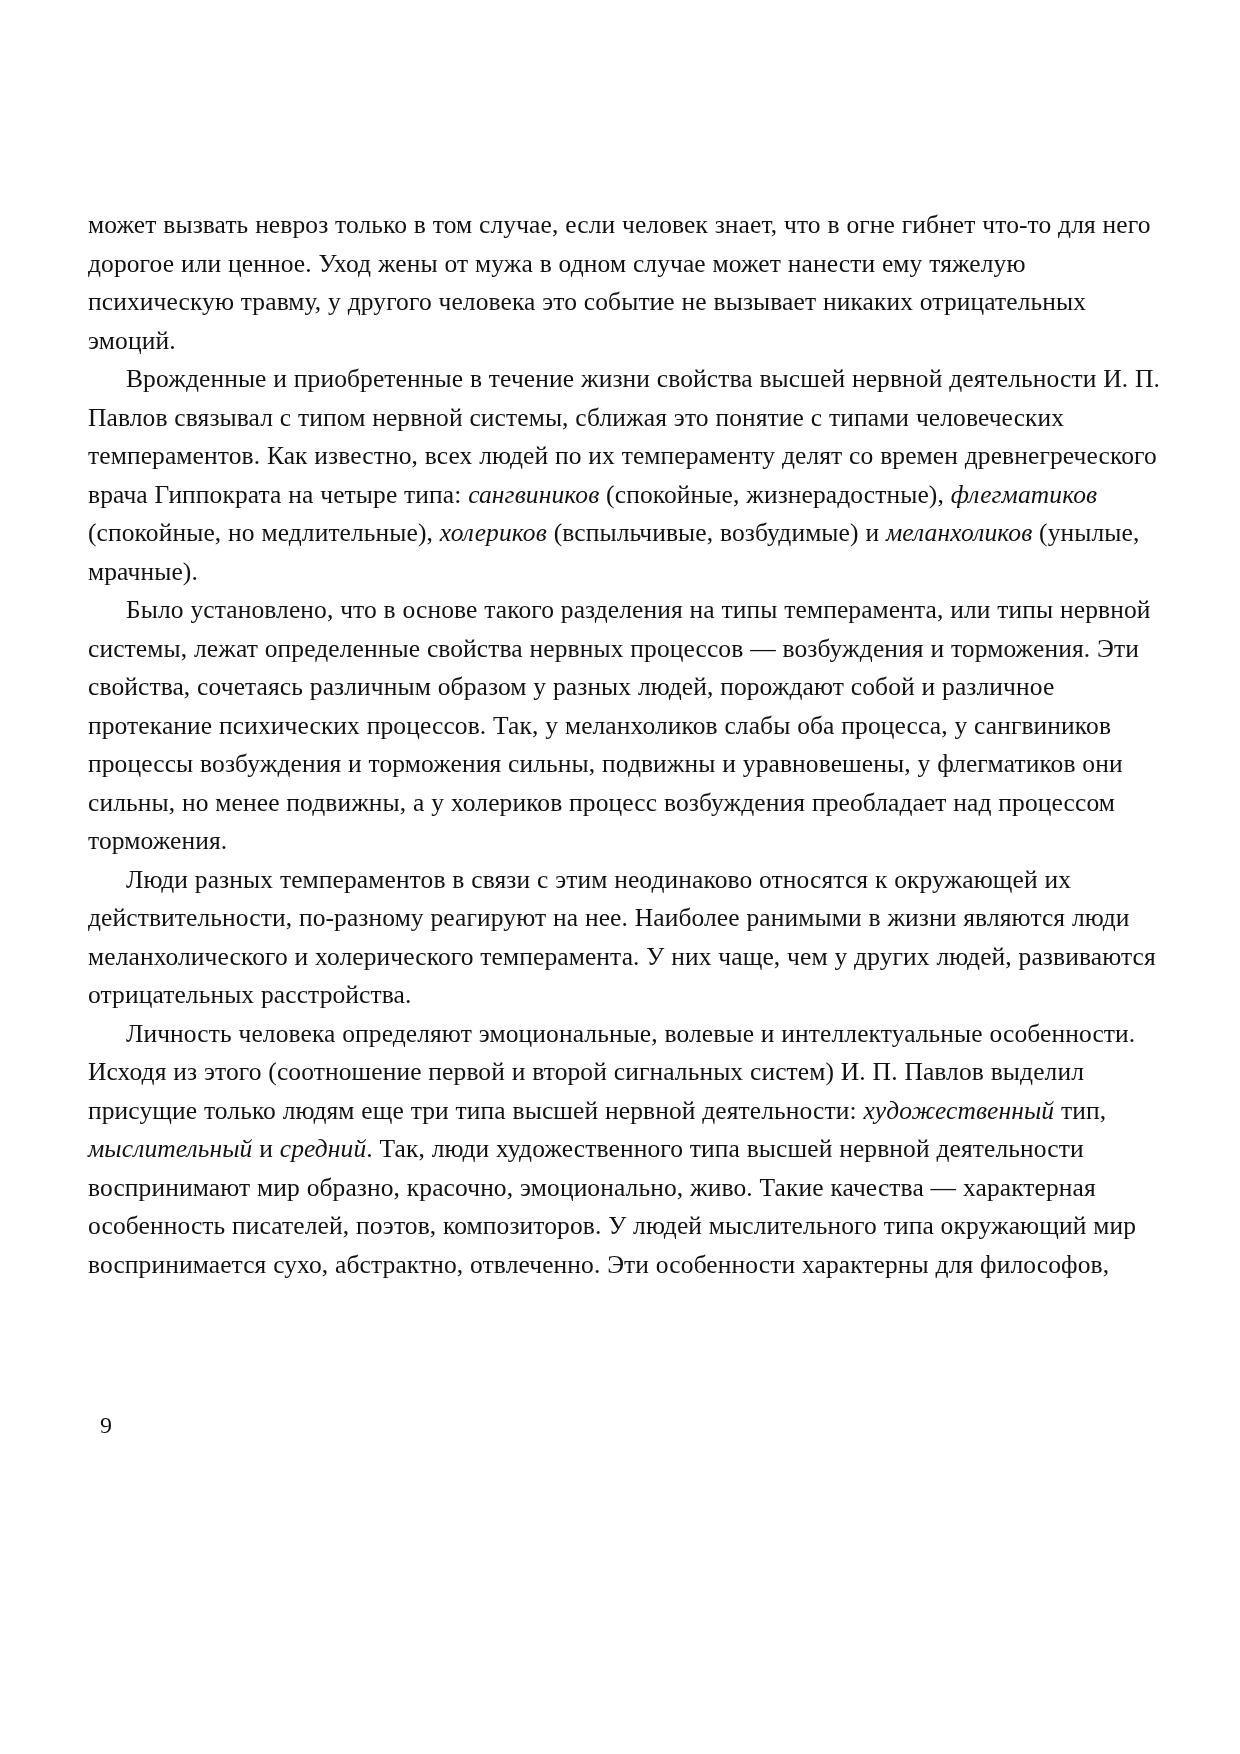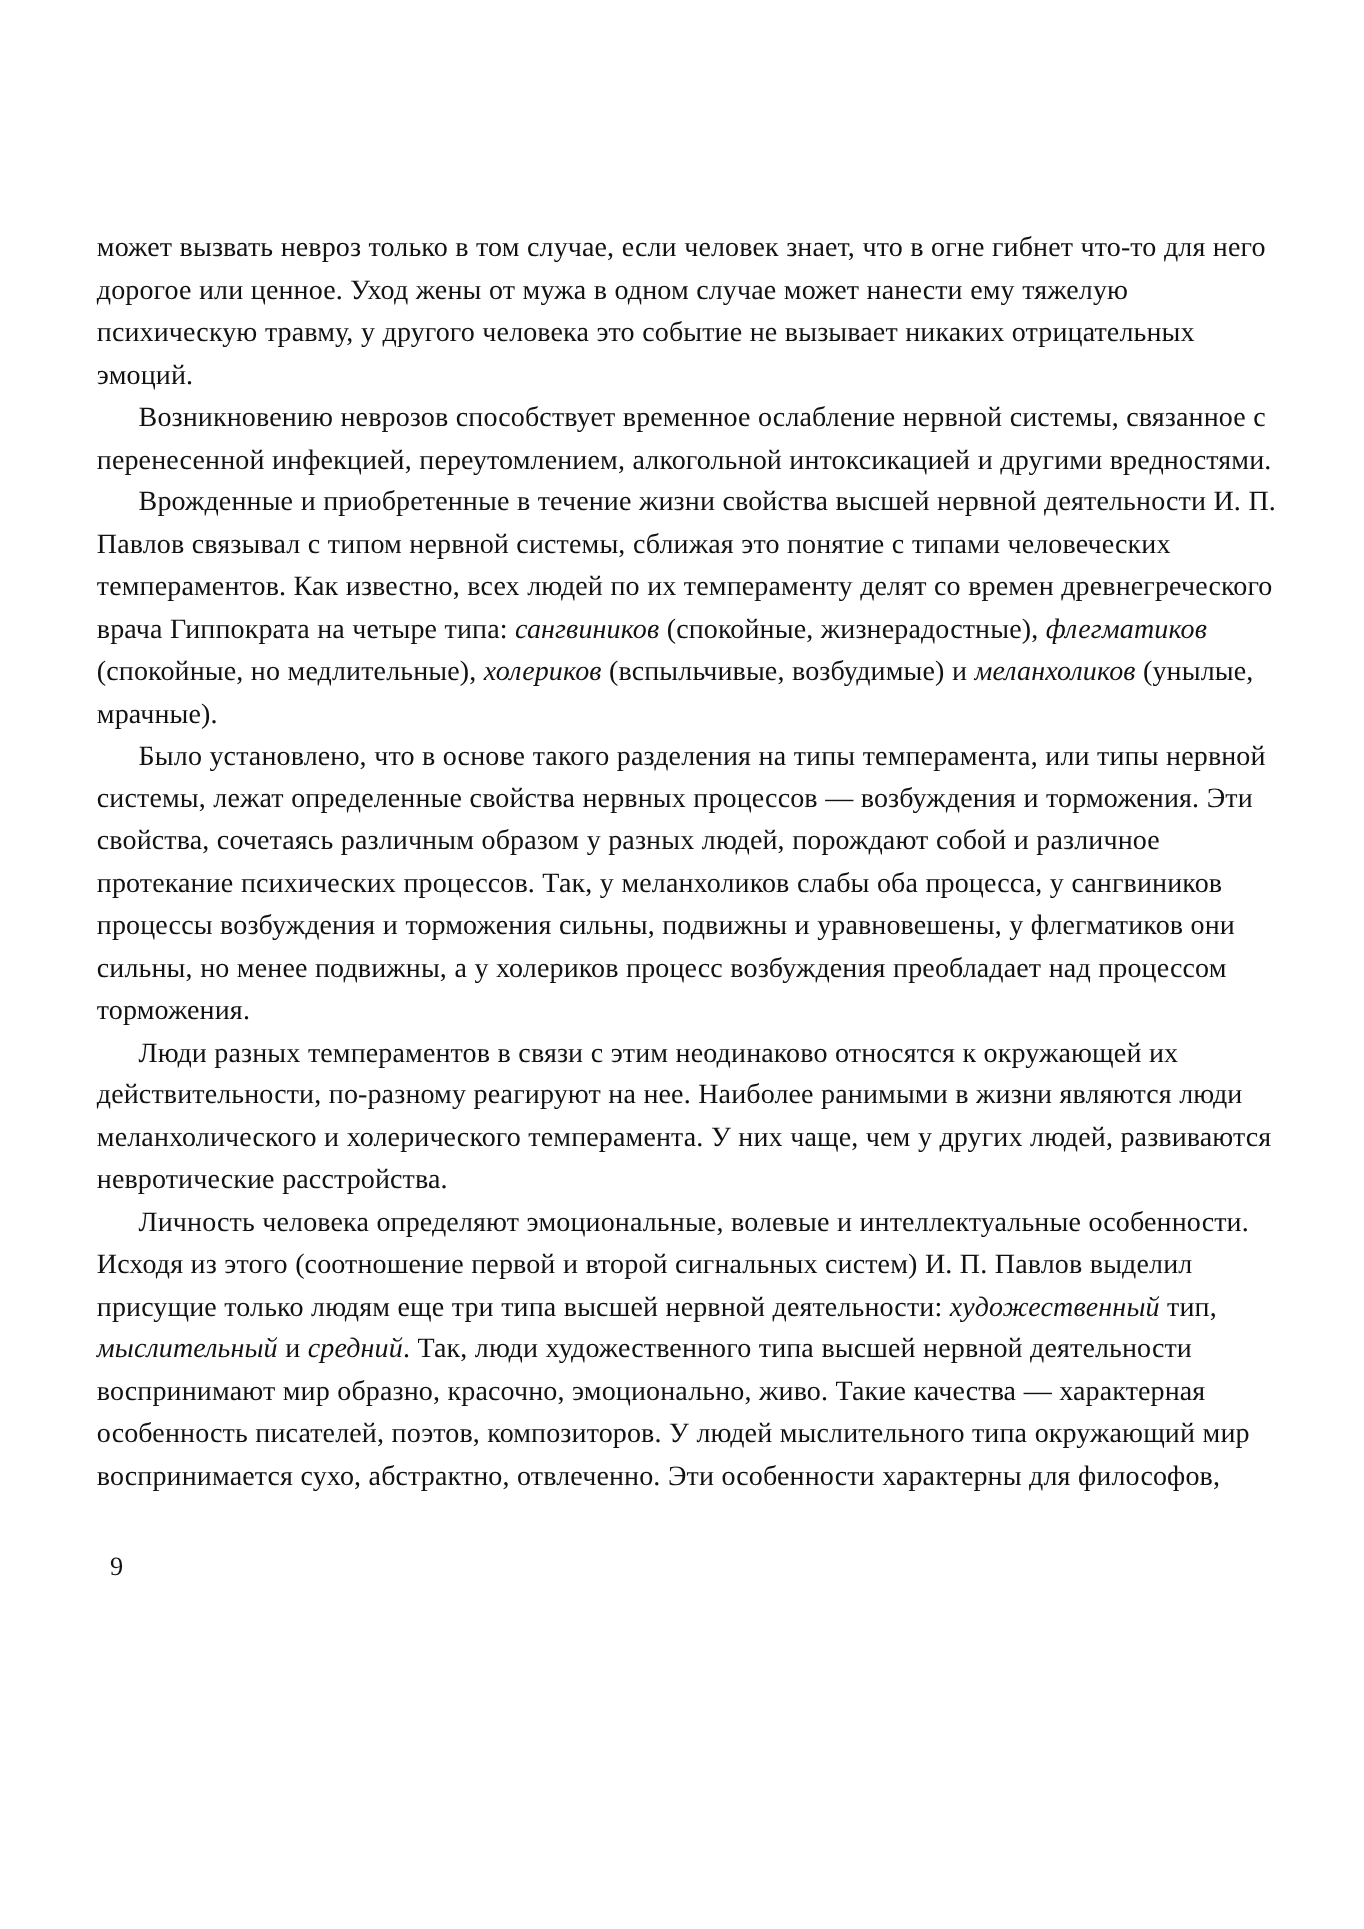--- a/index.html
+++ b/index.html
@@ -51,20 +51,19 @@
     color: #121212;
   }
   i { font-style: italic; }
 </style>
 </head>
 <body>
 
 <div class="page">
   <div class="text-column" id="text-column">
       <p class="para noindent"><span>может вызвать невроз только в том случае, если человек знает, что в огне гибнет что-то для него дорогое или ценное. Уход жены от мужа в одном случае может нанести ему тяжелую психическую травму, у другого человека это событие не вызывает никаких отрицательных эмоций.</span></p>
-      <p class="para"><span>Возникновению неврозов способствует временное ослабление нервной системы, связанное с перенесенной инфекцией, переутомлением, алкогольной интоксикацией и другими вредностями.</span></p>
       <p class="para"><span>Врожденные и приобретенные в течение жизни свойства высшей нервной деятельности И. П. Павлов связывал с типом нервной системы, сближая это понятие с типами человеческих темпераментов. Как известно, всех людей по их темпераменту делят со времен древнегреческого врача Гиппократа на четыре типа: </span><i>сангвиников</i><span> (спокойные, жизнерадостные), </span><i>флегматиков</i><span> (спокойные, но медлительные), </span><i>холериков</i><span> (вспыльчивые, возбудимые) и </span><i>меланхоликов</i><span> (унылые, мрачные).</span></p>
       <p class="para"><span>Было установлено, что в основе такого разделения на типы темперамента, или типы нервной системы, лежат определенные свойства нервных процессов — возбуждения и торможения. Эти свойства, сочетаясь различным образом у разных людей, порождают собой и различное протекание психических процессов. Так, у меланхоликов слабы оба процесса, у сангвиников процессы возбуждения и торможения сильны, подвижны и уравновешены, у флегматиков они сильны, но менее подвижны, а у холериков процесс возбуждения преобладает над процессом торможения.</span></p>
-      <p class="para"><span>Люди разных темпераментов в связи с этим неодинаково относятся к окружающей их действительности, по-разному реагируют на нее. Наиболее ранимыми в жизни являются люди меланхолического и холерического темперамента. У них чаще, чем у других людей, развиваются невротические расстройства.</span></p>
+      <p class="para"><span>Люди разных темпераментов в связи с этим неодинаково относятся к окружающей их действительности, по-разному реагируют на нее. Наиболее ранимыми в жизни являются люди меланхолического и холерического темперамента. У них чаще, чем у других людей, развиваются отрицательных расстройства.</span></p>
       <p class="para"><span>Личность человека определяют эмоциональные, волевые и интеллектуальные особенности. Исходя из этого (соотношение первой и второй сигнальных систем) И. П. Павлов выделил присущие только людям еще три типа высшей нервной деятельности: </span><i>художественный</i><span> тип, </span><i>мыслительный</i><span> и </span><i>средний</i><span>. Так, люди художественного типа высшей нервной деятельности воспринимают мир образно, красочно, эмоционально, живо. Такие качества — характерная особенность писателей, поэтов, композиторов. У людей мыслительного типа окружающий мир воспринимается сухо, абстрактно, отвлеченно. Эти особенности характерны для философов,</span></p>
     </div>
   <div class="page-number">9</div>
 </div>
 
 </body></html>

